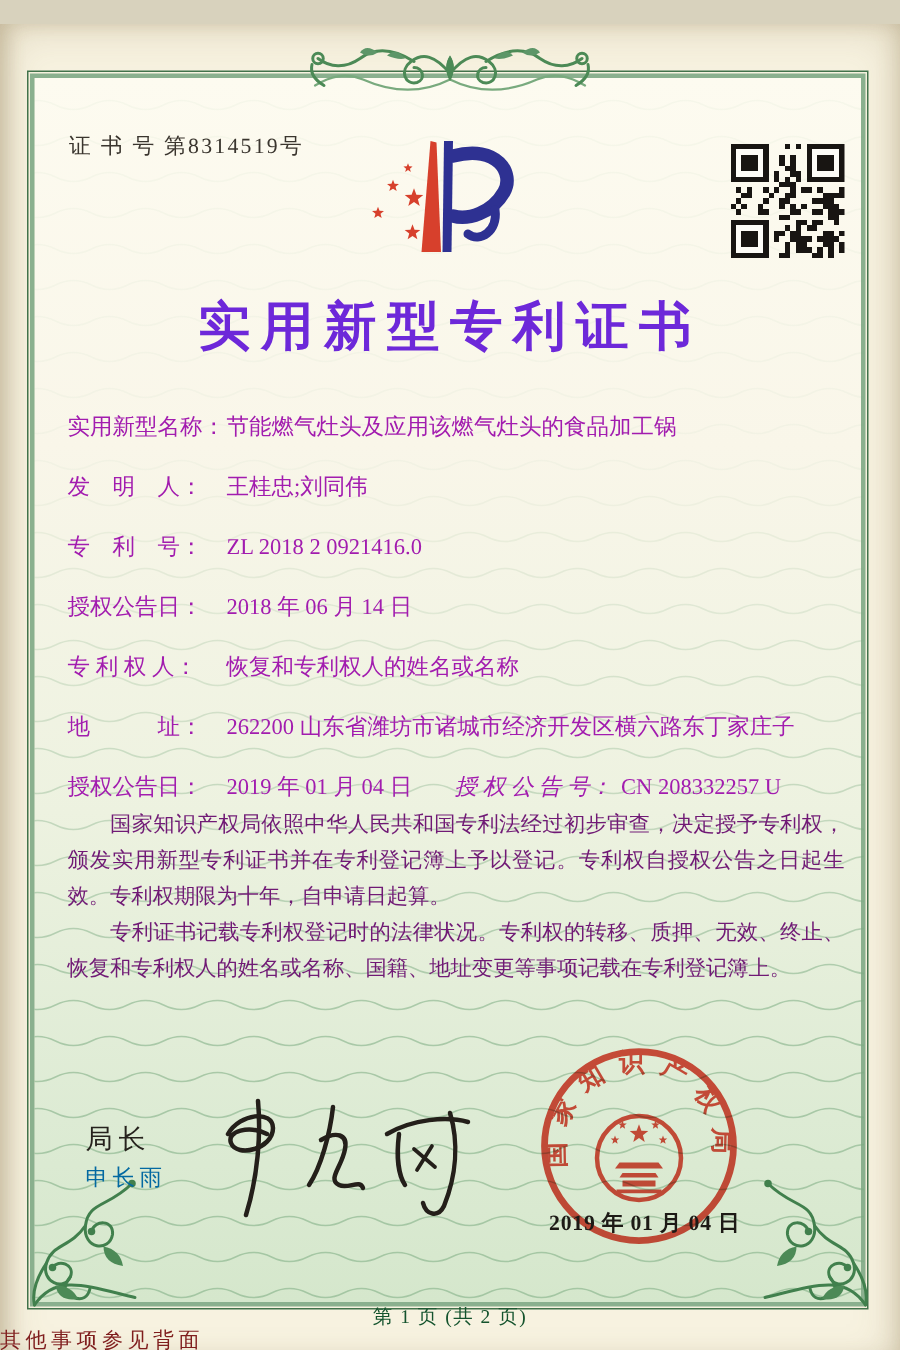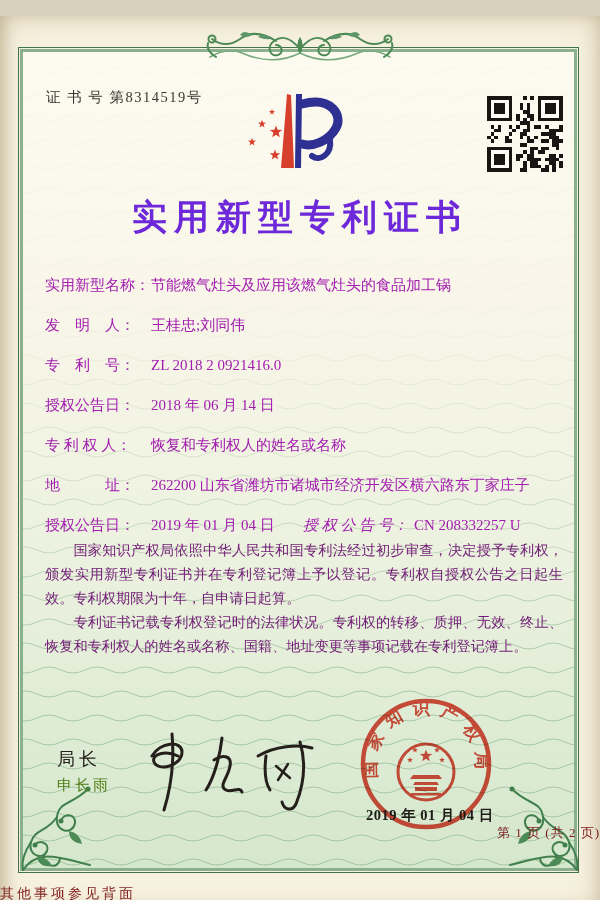--- a/index.html
+++ b/index.html
@@ -25,26 +25,26 @@
   .val{flex:1;}
   .row.grant{display:block;}
   .row.grant .lbl{display:inline-block;width:106px;}
   .row.grant .val{display:inline-block;}
   .row.grant .gd{width:152px;}
   .row.grant .l2{width:auto;margin-right:6px;font-style:italic;}
   .paras{position:absolute;left:45px;top:522px;width:518px;font-size:14.2px;line-height:24px;
          text-align:justify;color:#701a75;}
   .paras p{margin:0;text-indent:2em;}
   .officer-title{position:absolute;left:57px;top:731px;font-size:18px;letter-spacing:4px;color:#26221d;}
-  .officer-name{position:absolute;left:57px;top:760px;font-size:15px;letter-spacing:3px;color:#4d7c0f;}
+  .officer-name{position:absolute;left:57px;top:760px;font-size:15px;letter-spacing:3px;color:#0369a1;}
   .signature{position:absolute;left:130px;top:710px;width:190px;height:95px;}
   .seal{position:absolute;left:346px;top:668px;width:160px;height:160px;opacity:.92;mix-blend-mode:multiply;
         font-family:"Liberation Serif","DejaVu Serif",serif;}
   .seal-date{position:absolute;left:366px;top:790px;font-size:14.5px;font-weight:600;letter-spacing:.5px;color:#1d1a16;z-index:5;}
-  .page-num{position:absolute;left:0;top:808px;width:100%;text-align:right;font-size:13px;letter-spacing:1px;color:#7f1d1d;}
+  .page-num{position:absolute;left:0;top:853px;width:100%;text-align:center;font-size:13px;letter-spacing:1px;color:#14532d;}
   .back-note{position:absolute;left:0;top:869px;width:100%;font-size:14px;letter-spacing:3px;color:#7f1d1d;}
   .z2{z-index:2;}
 </style>
 </head>
 <body>
 
 <div class="photo">
 
   <div class="frame">
     <div class="frame-inner"></div>

